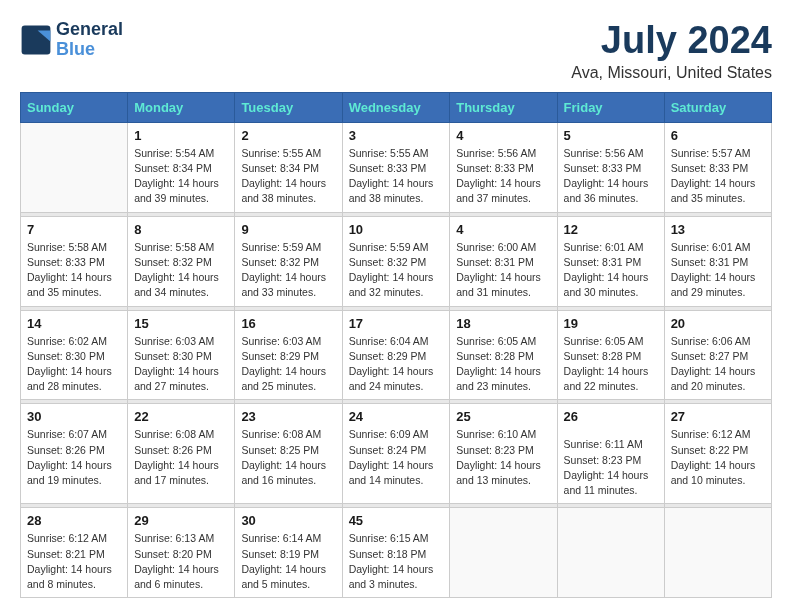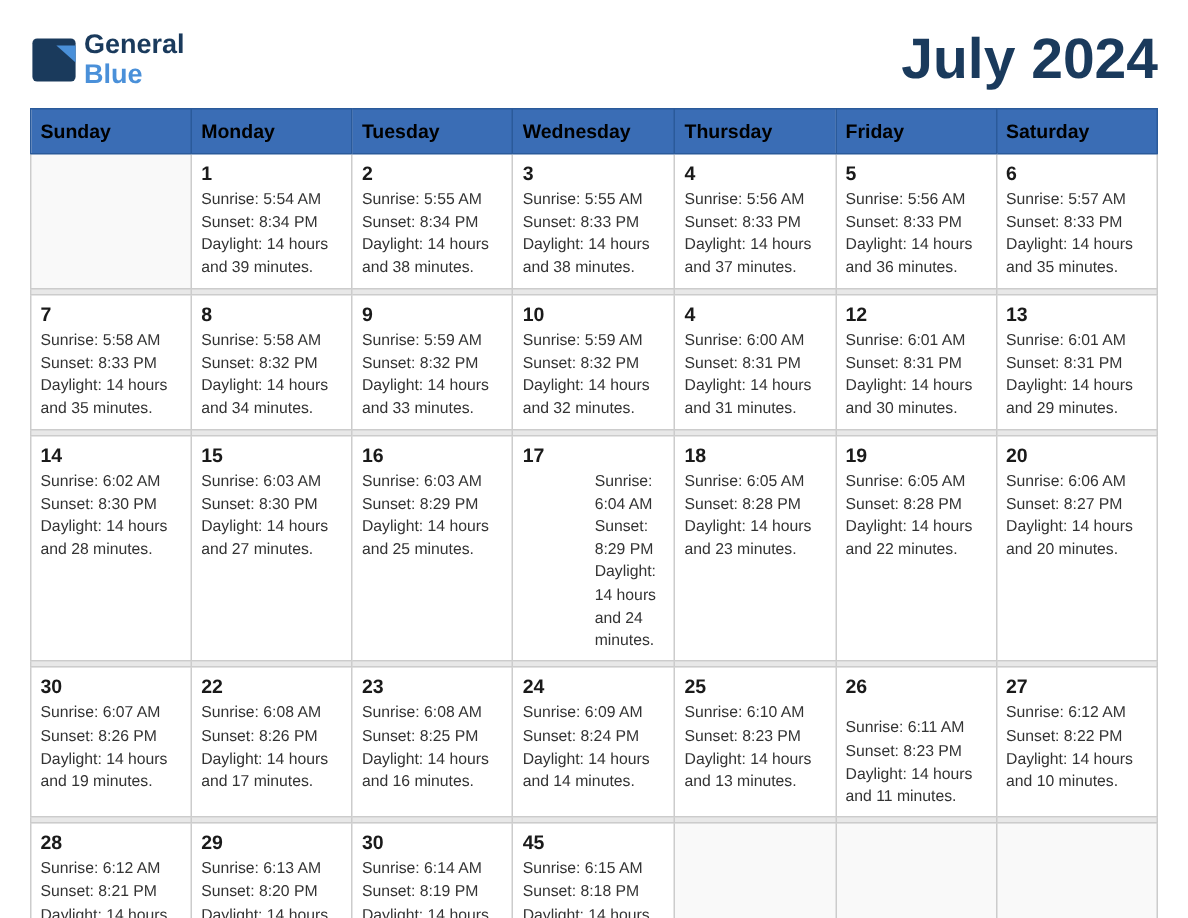--- a/index.html
+++ b/index.html
@@ -48,21 +48,21 @@
       color: #333;
       margin-top: 2px;
     }
     .calendar {
       width: 100%;
       border-collapse: collapse;
       font-size: 11px;
     }
     .calendar thead tr th {
       background-color: #3a6db5;
-      color: #000000;
+      color: #5eead4;
       padding: 7px 6px;
       text-align: left;
       font-size: 13px;
       font-weight: bold;
       border: 1px solid #2a5a9a;
     }
     .calendar tbody tr td {
       border: 1px solid #ccc;
       padding: 5px 6px;
       vertical-align: top;
@@ -103,20 +103,21 @@
       <rect x="2" y="2" width="36" height="36" rx="4" fill="#1a3a5c"></rect>
       <polygon points="22,8 38,8 38,22" fill="#4a90d9"></polygon>
     </svg>
     <div class="logo-text">
       <div>General</div>
       <div><span>Blue</span></div>
     </div>
   </div>
   <div class="title-area">
     <div class="main-title">July 2024</div>
+    <div class="subtitle">Ava, Missouri, United States</div>
   </div>
 </div>
 
 <table class="calendar">
   <thead>
     <tr id="header-row">
         <th>Sunday</th>
         <th>Monday</th>
         <th>Tuesday</th>
         <th>Wednesday</th>
@@ -257,21 +258,21 @@
         </td>
         <td>
           <div class="cell-day">16</div>
           <div class="cell-info" style="white-space: pre-line;">Sunrise: 6:03 AM
 Sunset: 8:29 PM
 Daylight: 14 hours
 and 25 minutes.</div>
         </td>
         <td>
           <div class="cell-day">17</div>
-          <div class="cell-info" style="white-space: pre-line; margin-left: 48px;">Sunrise: 6:04 AM
+          <div class="cell-info" style="white-space: pre-line;">Sunrise: 6:04 AM
 Sunset: 8:29 PM
 Daylight: 14 hours
 and 24 minutes.</div>
         </td>
         <td>
           <div class="cell-day">18</div>
           <div class="cell-info" style="white-space: pre-line;">Sunrise: 6:05 AM
 Sunset: 8:28 PM
 Daylight: 14 hours
 and 23 minutes.</div>

